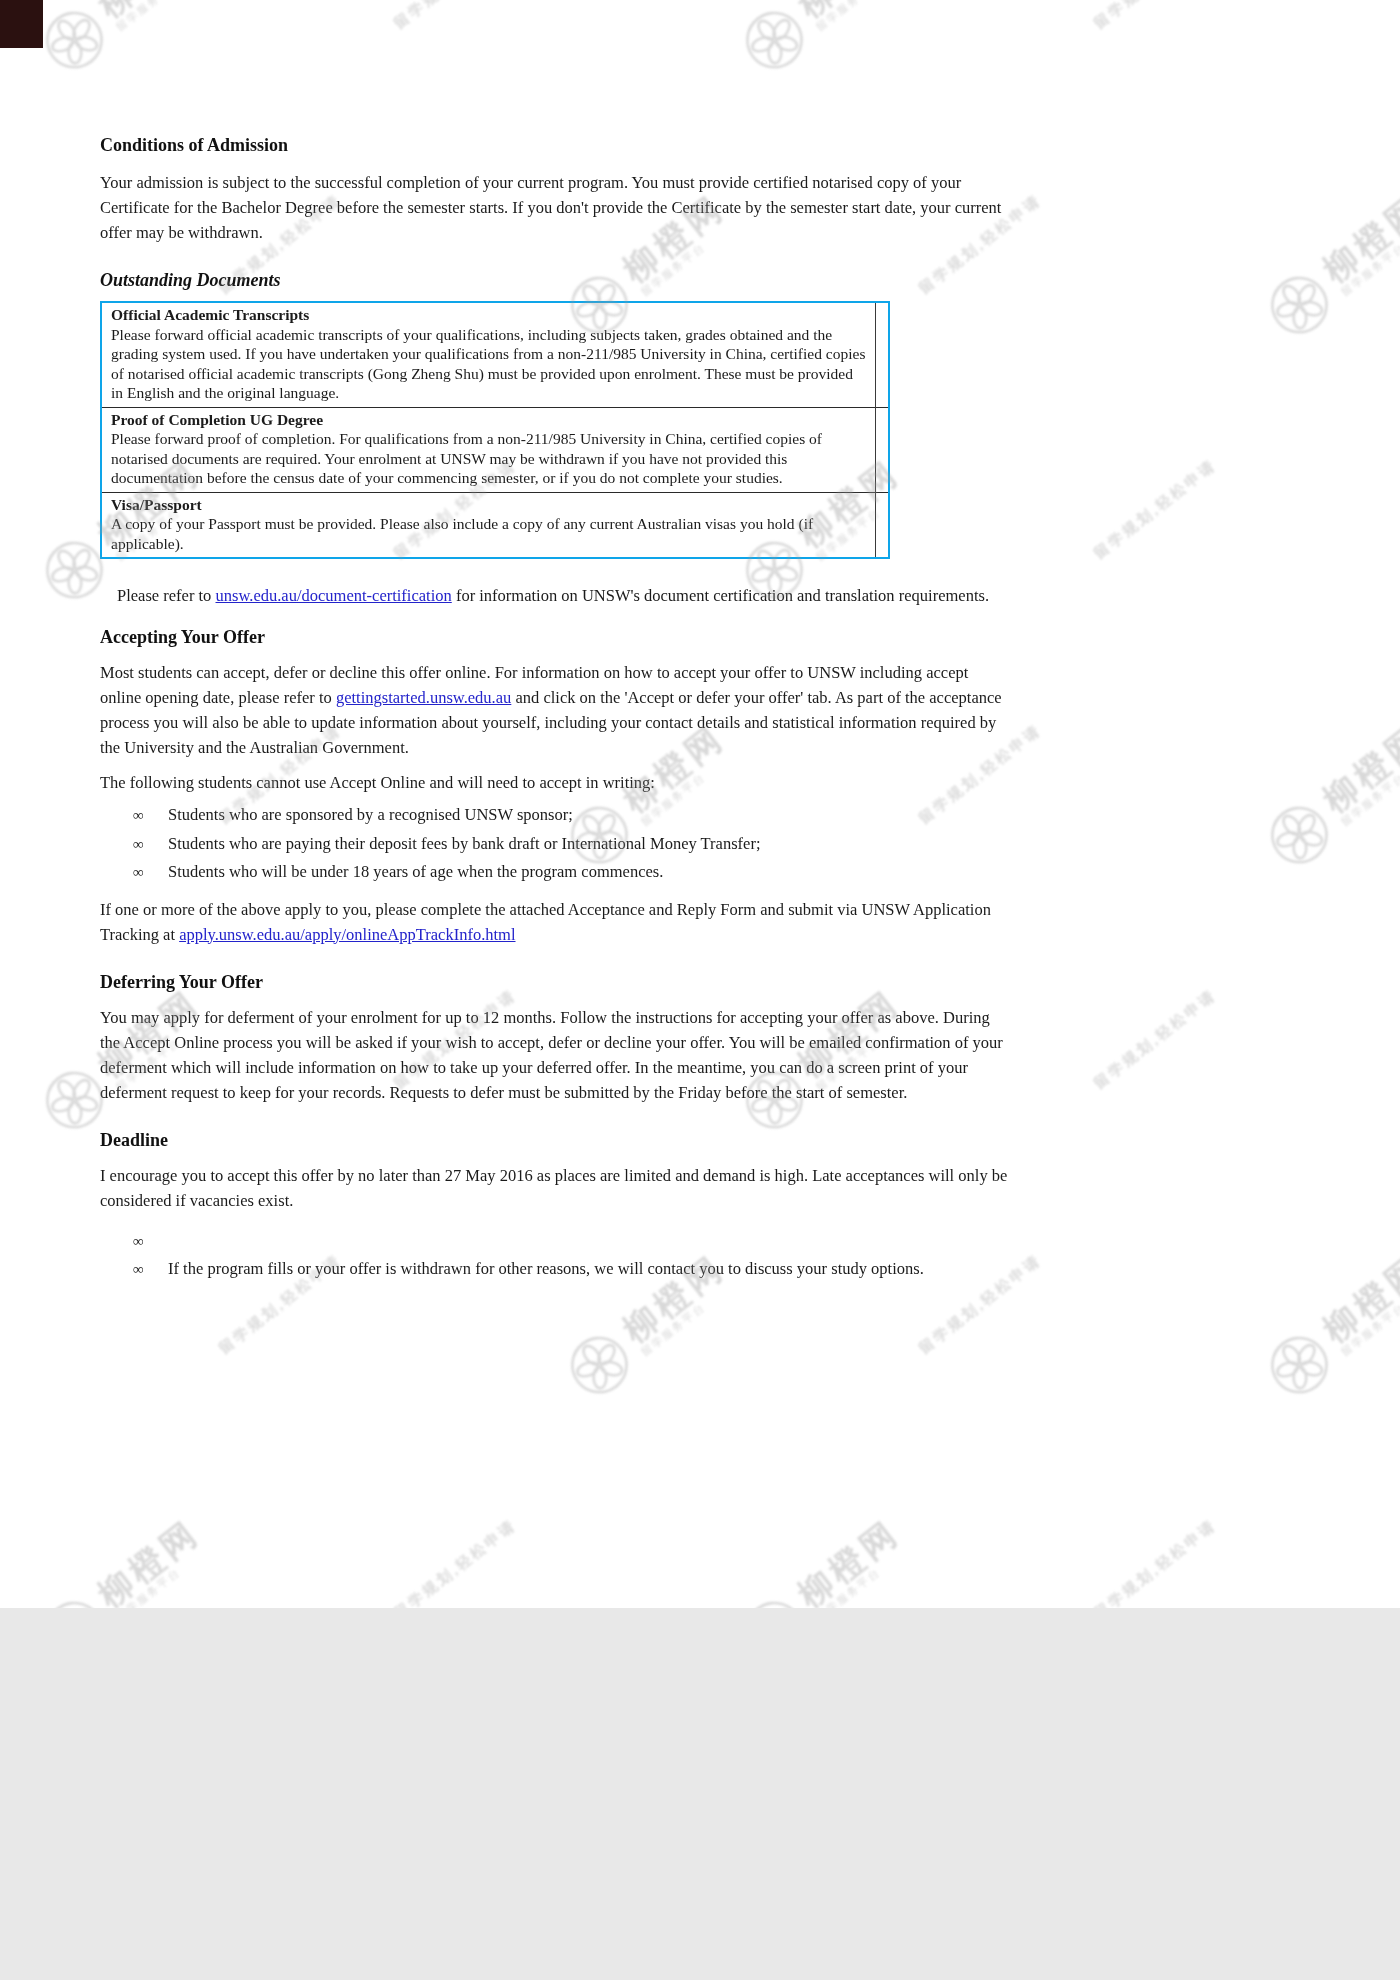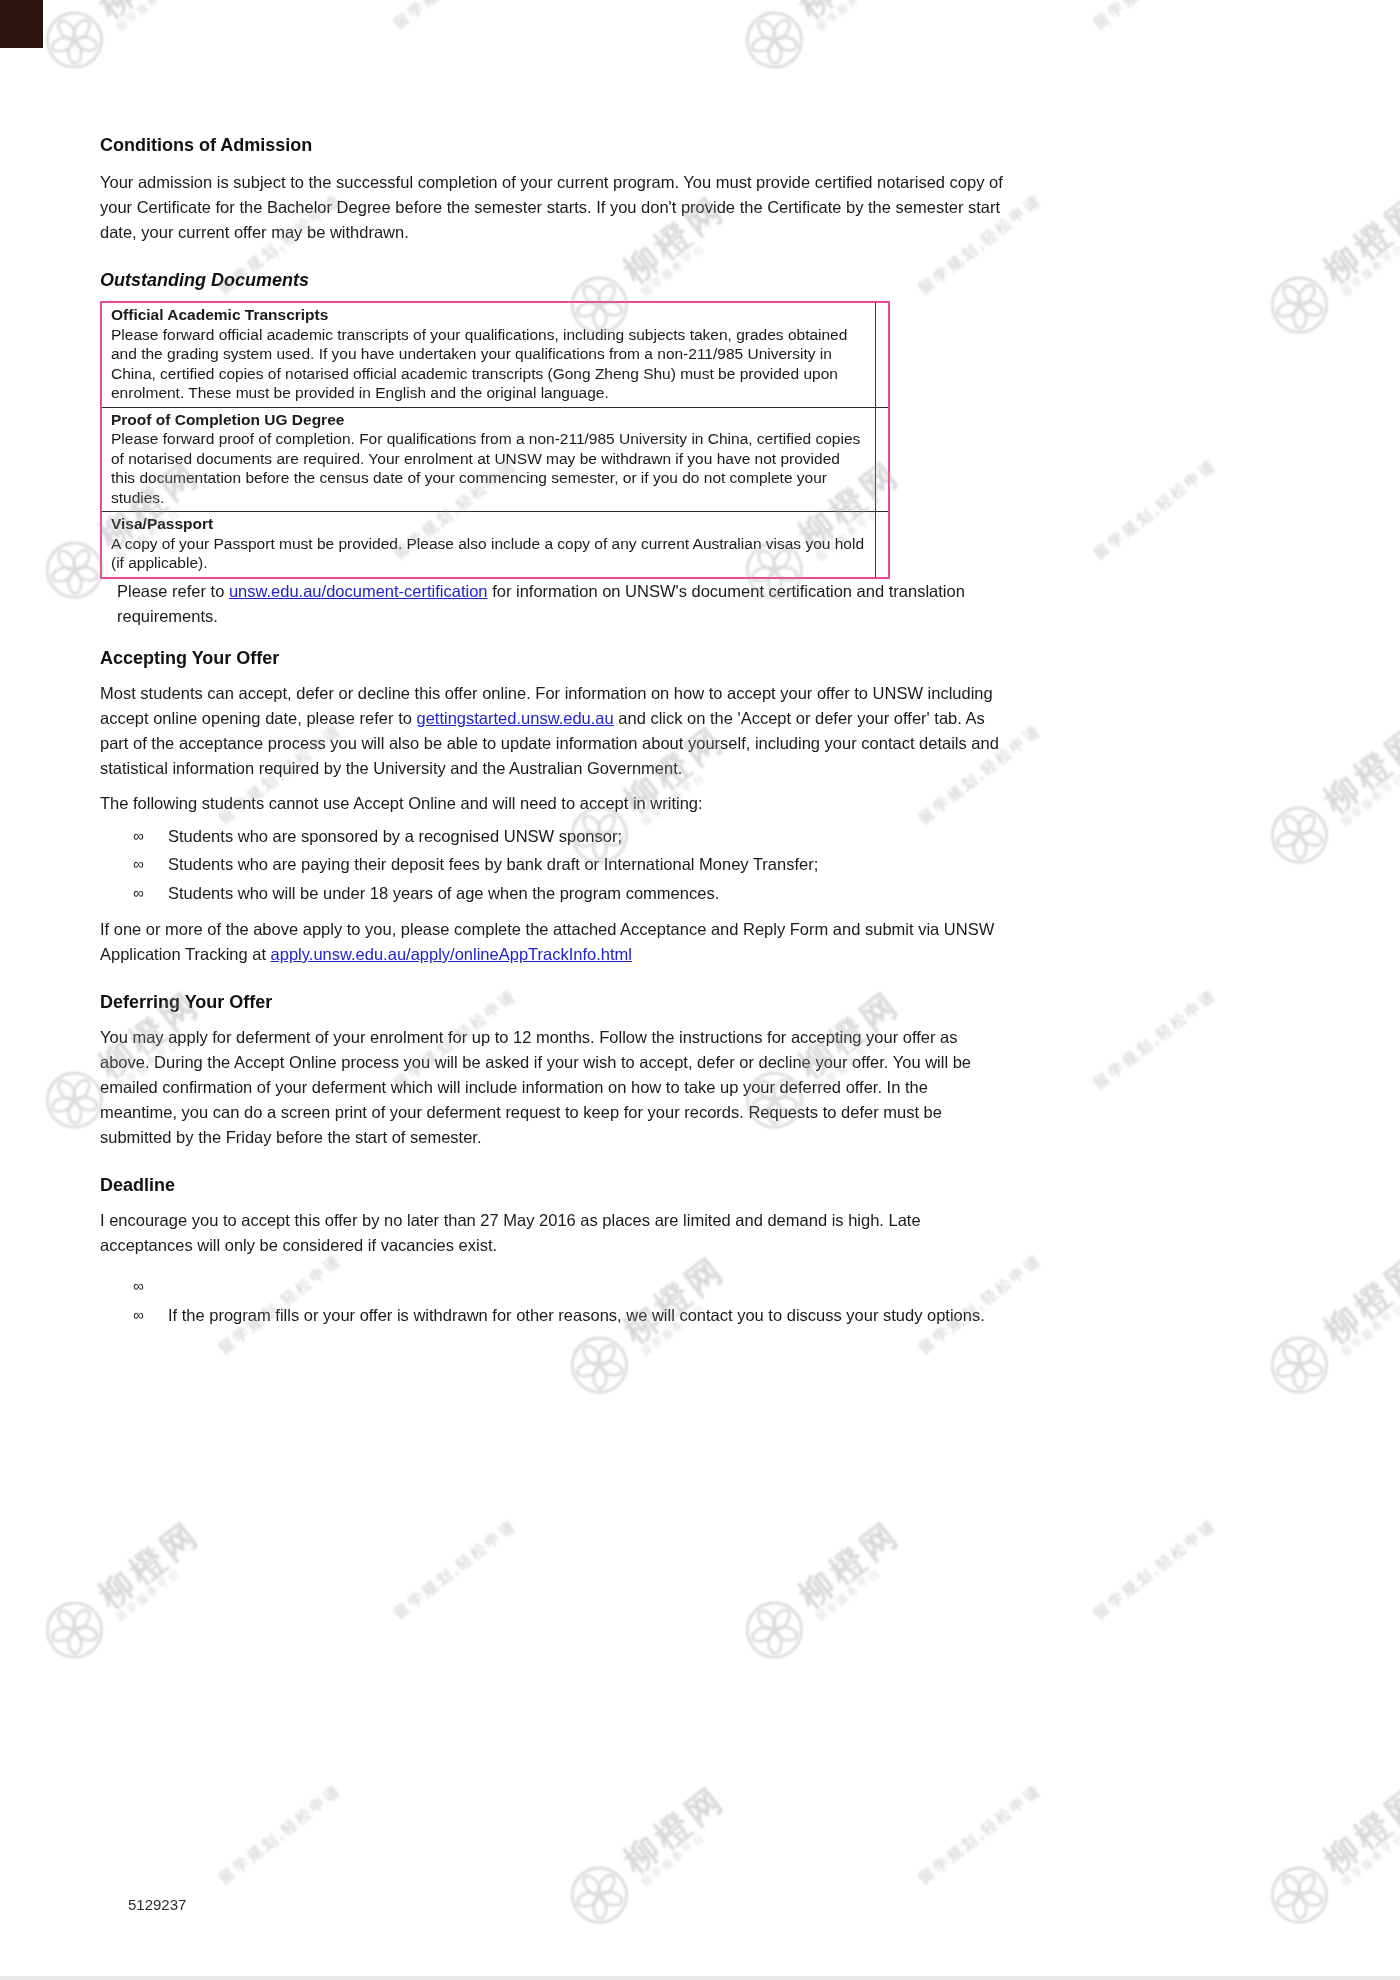--- a/index.html
+++ b/index.html
@@ -1,22 +1,22 @@
 <!DOCTYPE html>
 <html><head>
 <meta charset="utf-8">
 <style>
   html,body{margin:0;padding:0;background:#e8e8e8;}
   .page{
     position:relative;
-    width:1400px;height:1976px;
+    width:1400px;height:1608px;
     margin:0 auto;
     background:#ffffff;
     overflow:hidden;
-    font-family:Liberation Sans, sans-serif;
+    font-family:Liberation Serif, serif;
     color:#1b1b1b;
   }
   .corner-swatch{
     position:absolute;left:0;top:0;width:43px;height:48px;
     background:#2b1110;
   }
   .content{
     position:relative;
     z-index:1;
     padding:134px 0 0 100px;
@@ -28,22 +28,22 @@
     font-size:18px;line-height:22px;margin:0 0 14px 0;font-weight:bold;color:#111;
   }
   h2.it{font-style:italic;}
   p{margin:0 0 24px 0;}
   p.tight{margin:0 0 18px 17px;}
   .lnk{color:#2323cb;text-decoration:underline;cursor:pointer;}
   
   .otable{
     position:relative;
     width:786px;
-    border:2px solid #ec4899;
-    margin:0 0 0 0;
+    border:2px solid #0ea5e9;
+    margin:0 0 24px 0;
     font-size:15.5px;
     line-height:19.5px;
   }
   .otable::after{
     content:"";
     position:absolute;top:0;bottom:0;right:12px;
     border-left:1.5px solid #3a3a3a;
   }
   .trow{
     padding:2px 20px 4px 9px;

